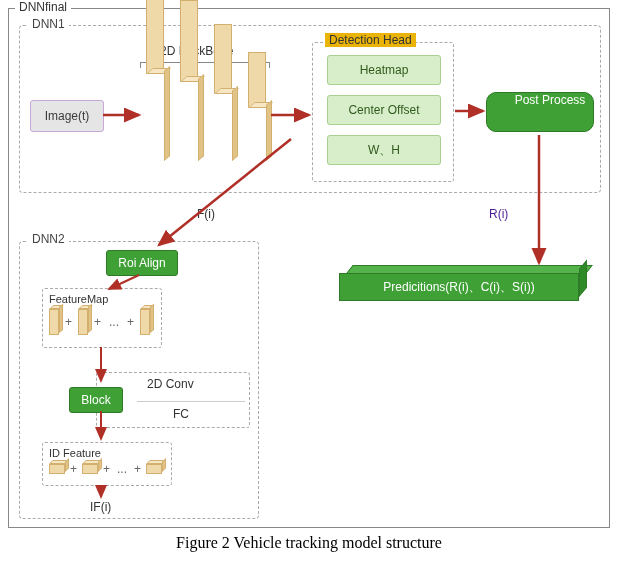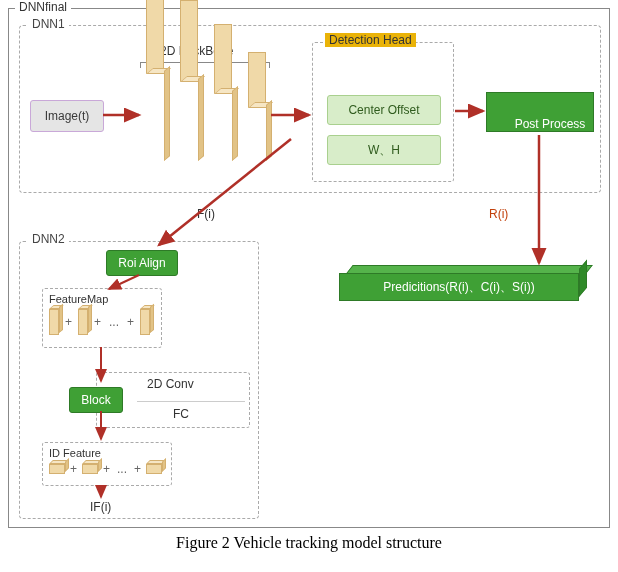--- a/index.html
+++ b/index.html
@@ -139,41 +139,41 @@
     color: #2f5b1d;
   }
   .post-process {
     position: absolute;
     top: 66px;
     left: 466px;
     width: 108px;
     height: 40px;
     background: #3fa035;
     border: 1px solid #2e7a27;
-    border-radius: 0;
-    display: flex;
-    align-items: flex-end;
+    border-radius: 10px;
+    display: flex;
+    align-items: flex-start;
     justify-content: center;
     color: #fff;
     font-weight: 500;
     padding-left: 20px;
   }
   .fi-label {
     position: absolute;
     top: 198px;
     left: 188px;
     font-size: 12px;
     color: #333;
   }
   .ri-label {
     position: absolute;
     top: 198px;
     left: 480px;
     font-size: 12px;
-    color: #c2410c;
+    color: #4c1d95;
   }
   .dnn2 {
     position: absolute;
     top: 232px;
     left: 10px;
     width: 240px;
     height: 278px;
     border: 1px dashed #aaa;
     border-radius: 4px;
   }
@@ -408,20 +408,23 @@
         <div class="side" style="height:70px; top:-3px"></div>
     </div>
     <div class="col3d" style="left:228px; top:82px;">
       <div class="front" style="height:56px"></div>
         <div class="top" style="top:-6px"></div>
         <div class="side" style="height:56px; top:-3px"></div>
     </div>
 
     <div class="dethead-box">
       <span class="dethead-title">Detection Head</span>
+      <div class="det-item" style="top:12px">
+        <span>Heatmap</span>
+      </div>
       <div class="det-item" style="top:52px">
         <span>Center Offset</span>
       </div>
       <div class="det-item" style="top:92px">
         <span>W、H</span>
       </div>
     </div>
 
     <div class="post-process">
       <span>Post Process</span>

